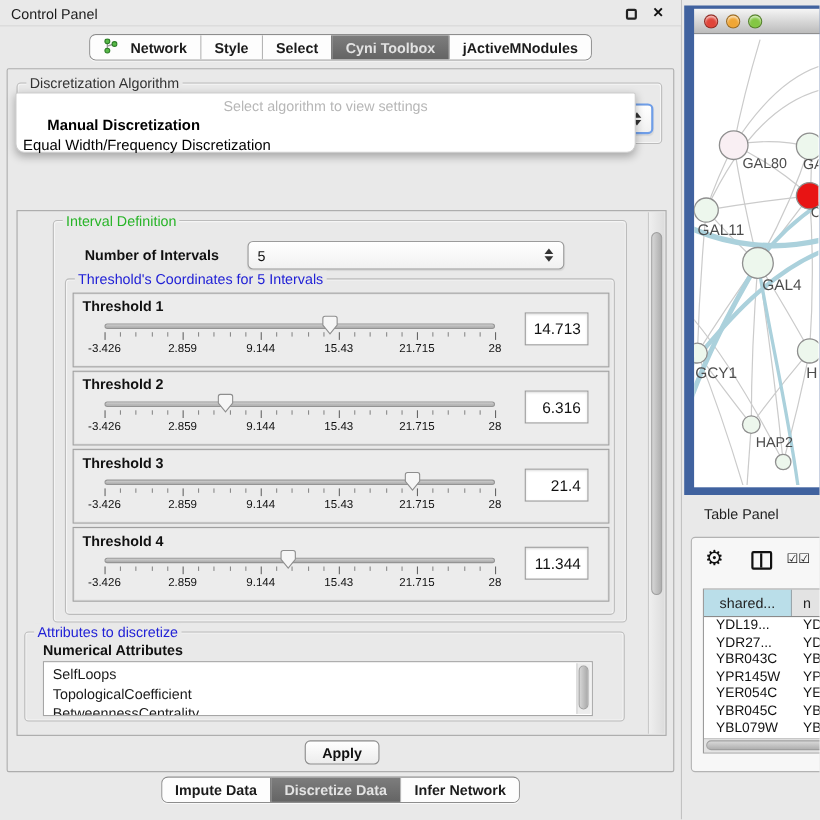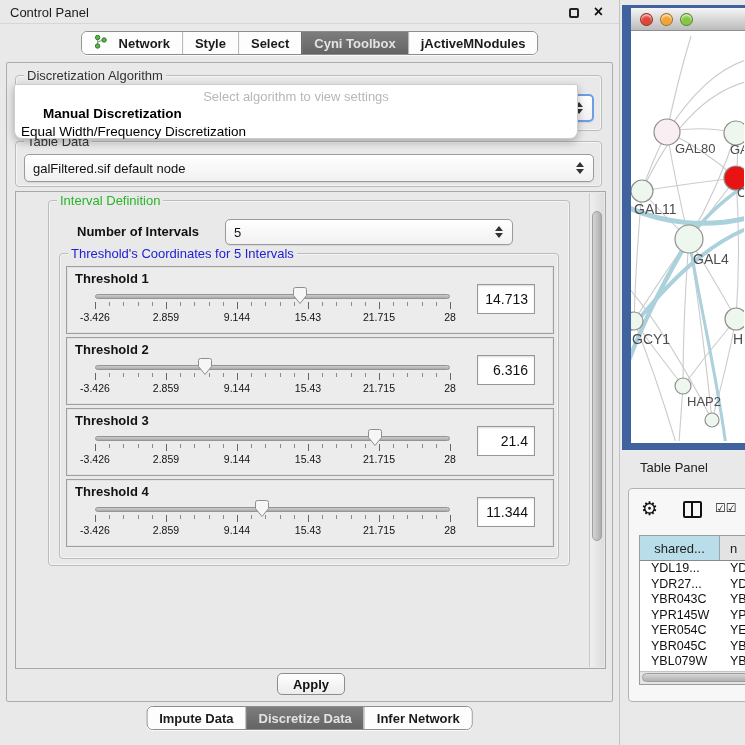--- a/index.html
+++ b/index.html
@@ -147,30 +147,20 @@
       <div class="group algo-group">
         <span class="group-title">Discretization Algorithm</span>
         <div class="combo algo-combo">
           <div class="stepper">
               <span class="tri-up"></span>
               <span class="tri-down"></span>
             </div>
         </div>
       </div>
 
-      <div class="group tabledata-group">
-        <span class="group-title">Table Data</span>
-        <div class="combo tabledata-combo">
-          <span>galFiltered.sif default node</span>
-          <div class="stepper">
-              <span class="tri-up"></span>
-              <span class="tri-down"></span>
-            </div>
-        </div>
-      </div>
 
       <div class="scroll-pane">
 
         <div class="group interval-group">
           <span class="group-title gt-green">Interval Definition</span>
           <span class="num-label">Number of Intervals</span>
           <div class="combo num-combo">
             <span>5</span>
             <div class="stepper">
                 <span class="tri-up"></span>
@@ -353,20 +343,34 @@
                   </div>
                   <div class="handle" style="left: 186.848px;"><svg width="16" height="19" viewBox="0 0 16 19">
                       <path d="M1.5,3.5 Q1.5,1.5 3.5,1.5 L12.5,1.5 Q14.5,1.5 14.5,3.5 L14.5,9.5 L8,17.5 L1.5,9.5 Z" fill="#f6f6f6" stroke="#8e8e8e"></path>
                     </svg></div>
                   <div class="vfield">11.344</div>
                 </div>
               </div>
           </div>
         </div>
 
+        <div class="group attr-group">
+          <span class="group-title gt-blue">Attributes to discretize</span>
+          <span class="attr-label">Numerical Attributes</span>
+          <div class="listbox">
+            <ul id="attr-list">
+                <li>SelfLoops</li>
+                <li>TopologicalCoefficient</li>
+                <li>BetweennessCentrality</li>
+              </ul>
+            <div class="list-vscroll">
+                <div class="thumb"></div>
+              </div>
+          </div>
+        </div>
 
         <div class="vscroll">
           <div class="thumb" style="top:18px;height:330px;"></div>
         </div>
       </div>
 
       <button class="apply-btn">Apply</button>
     </div>
 
     <div id="bottom-tabs" class="segbar">

